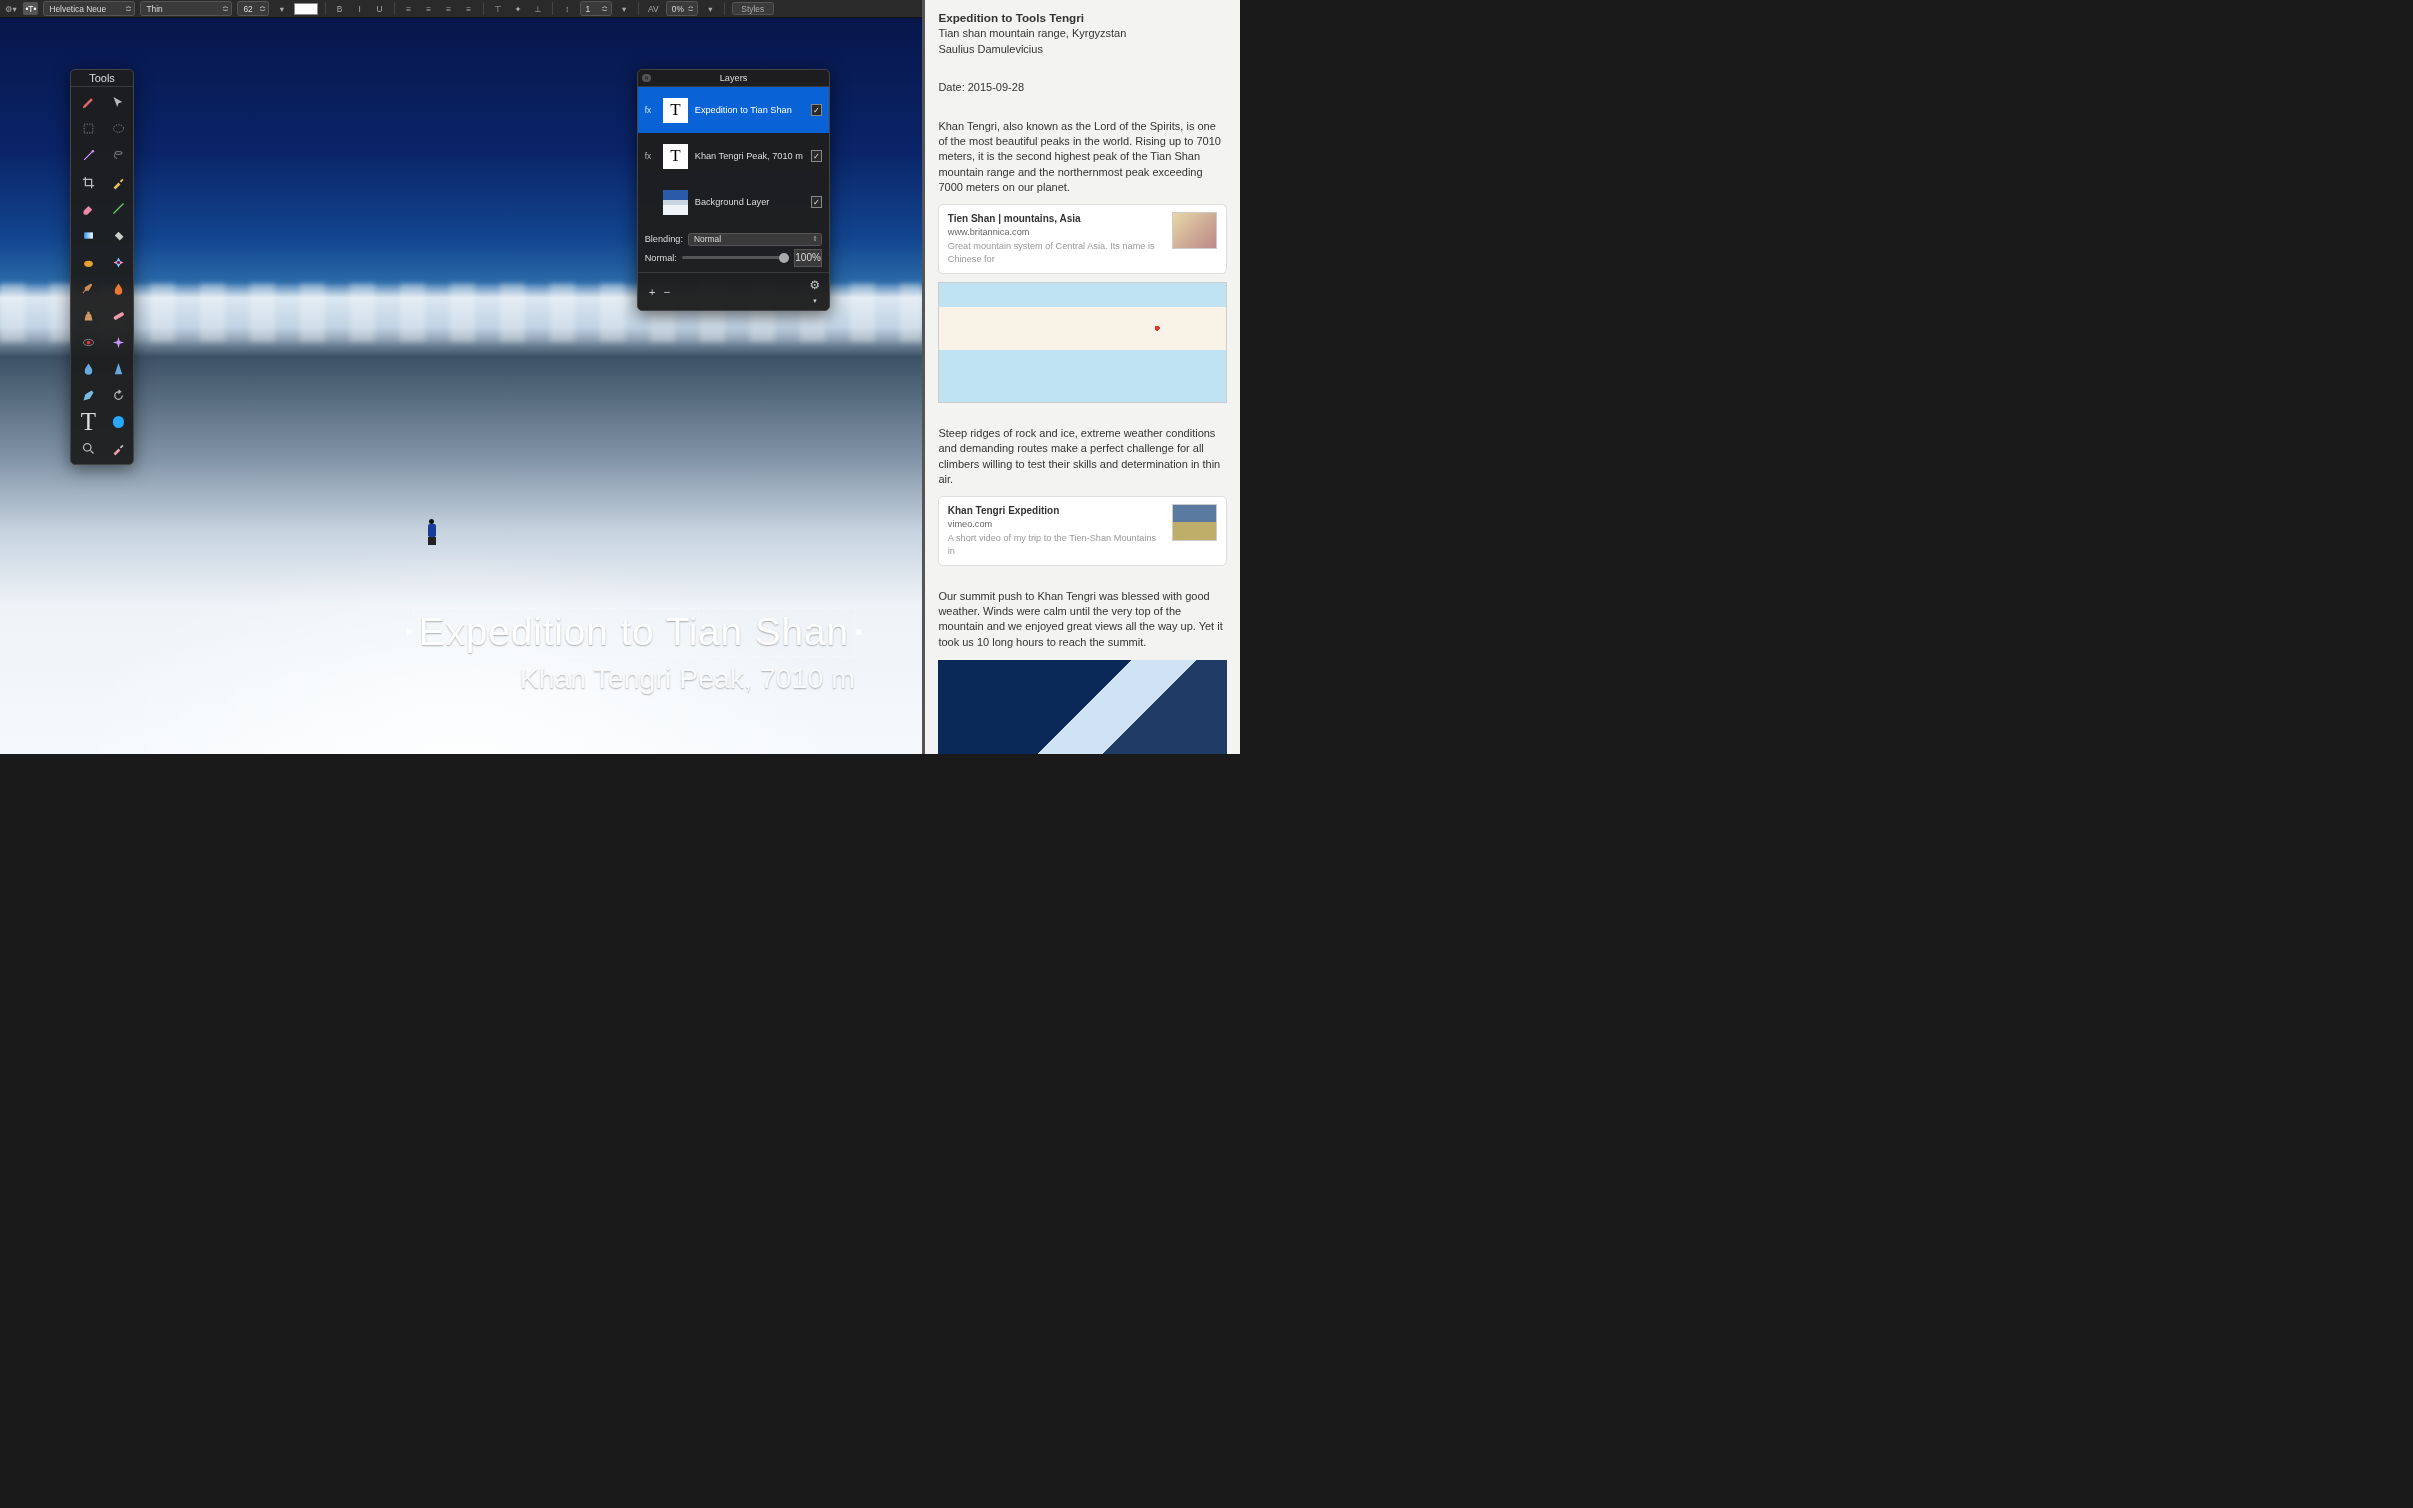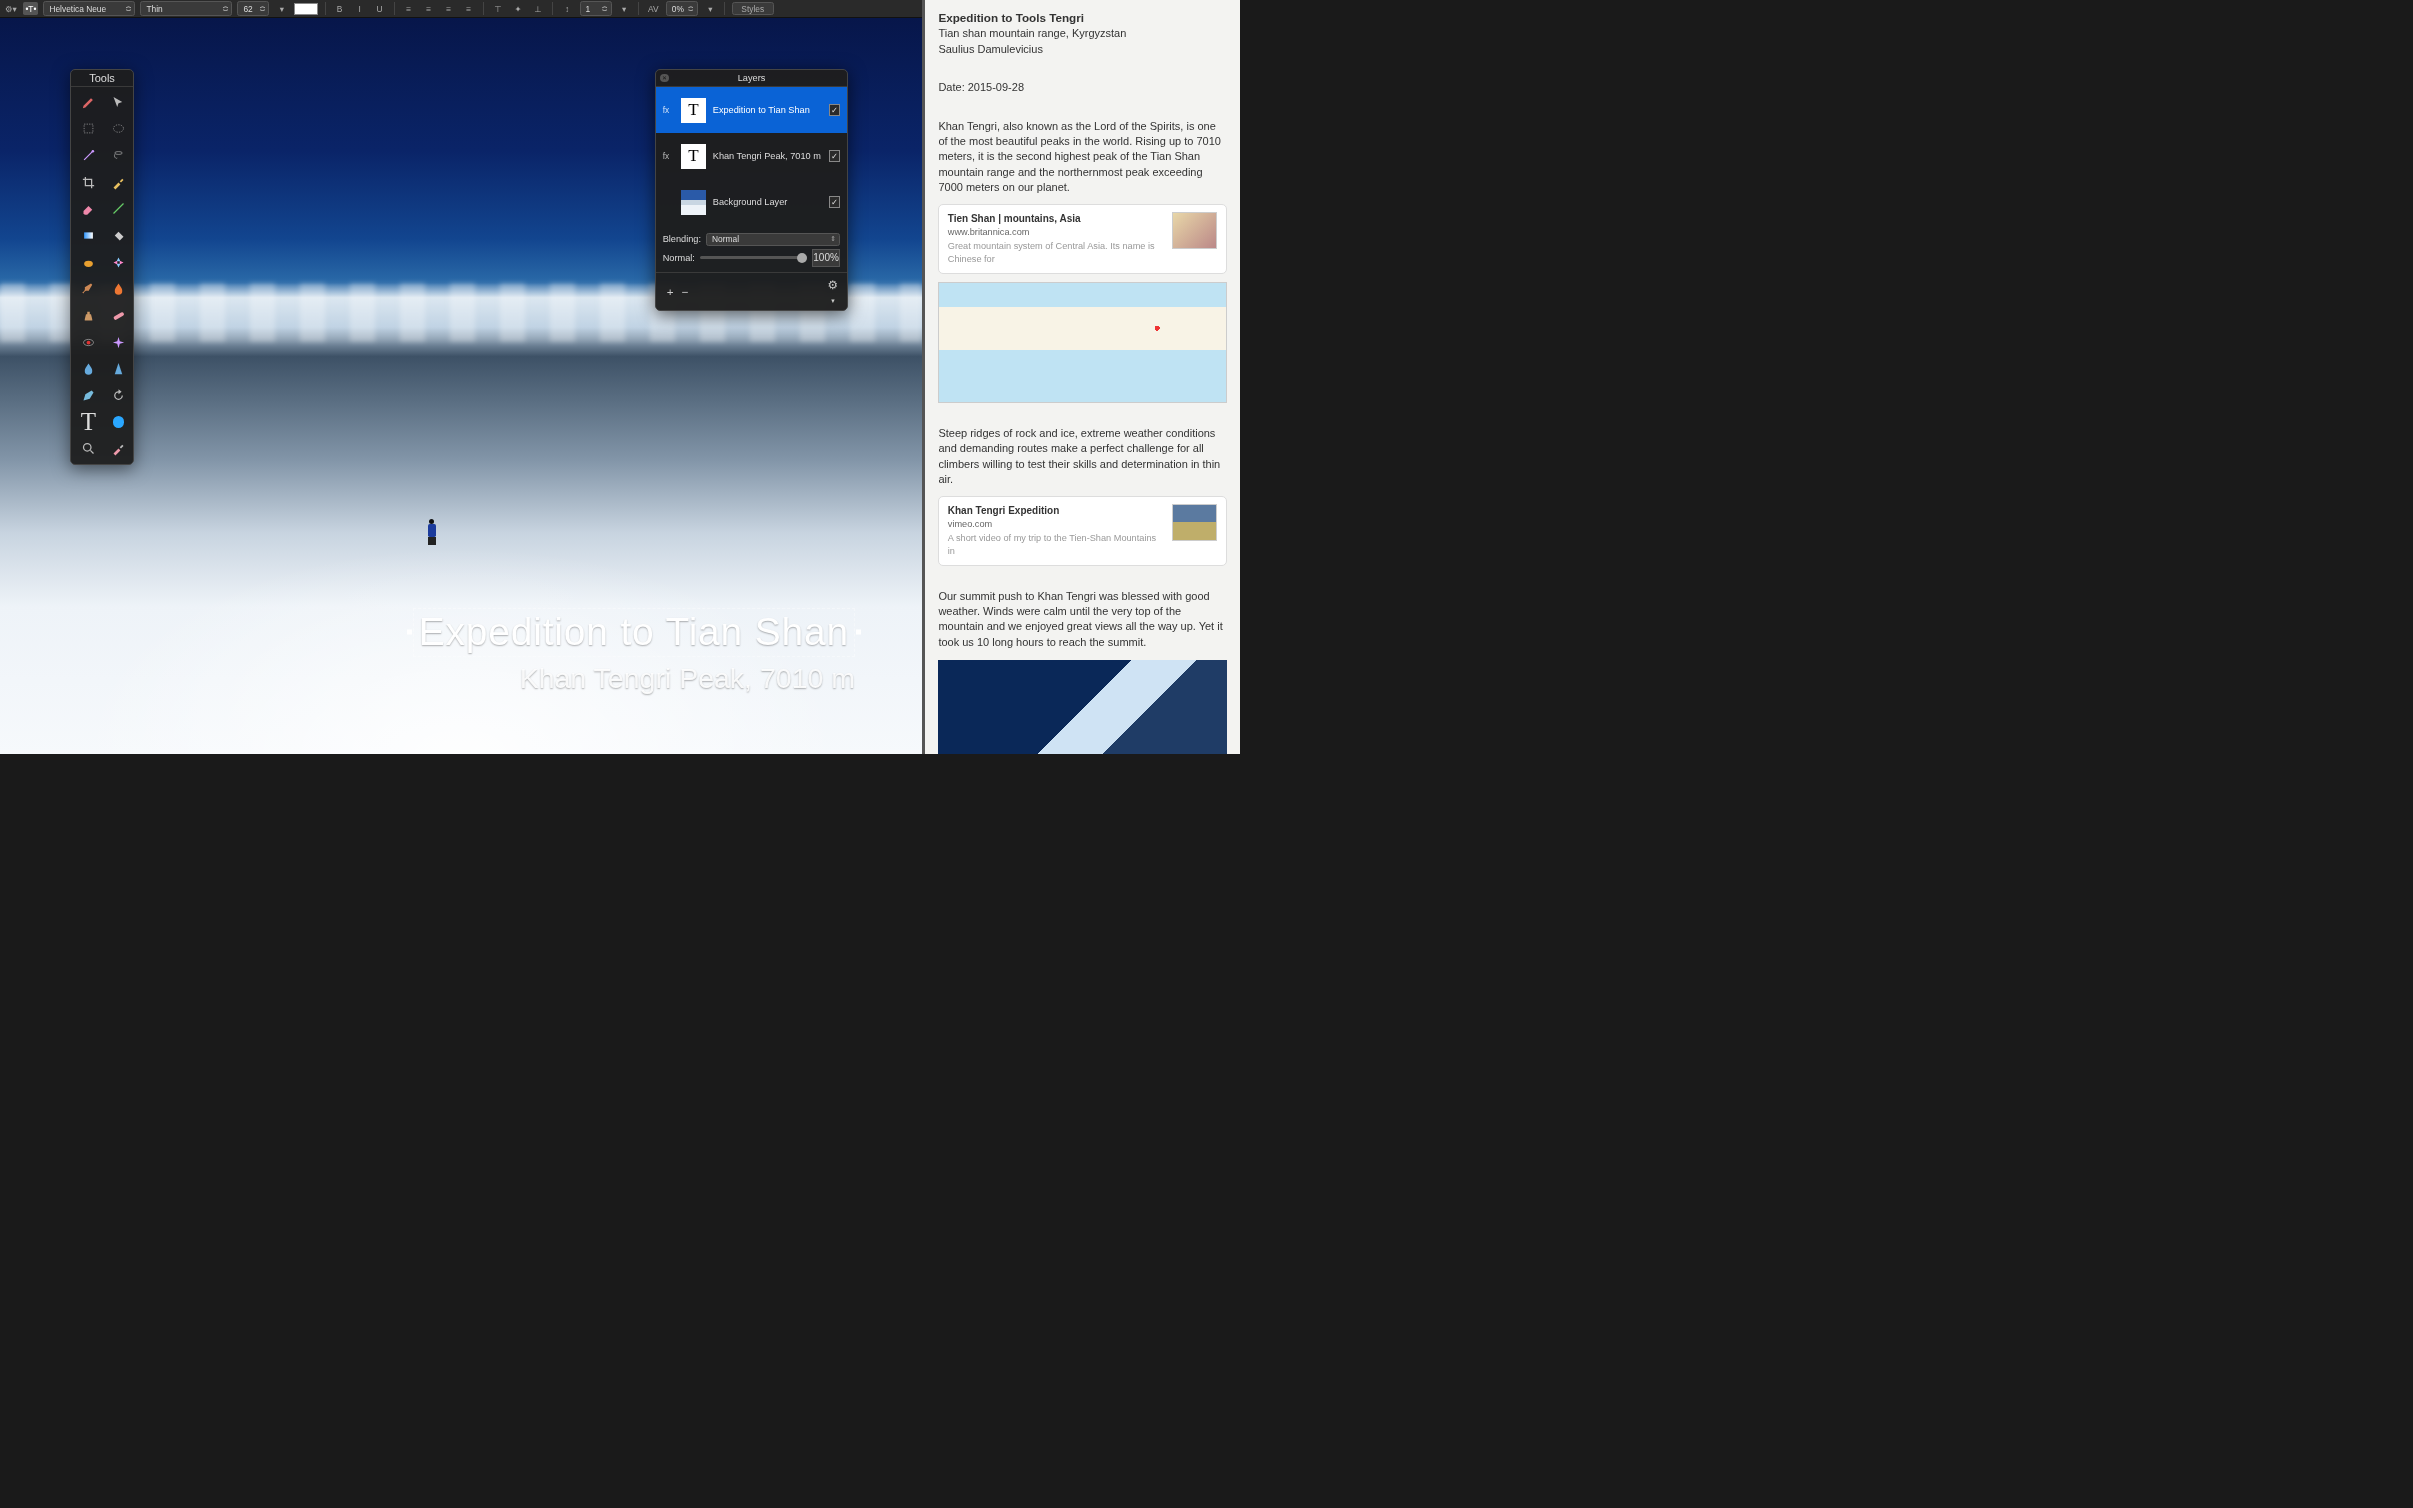--- a/index.html
+++ b/index.html
@@ -147,21 +147,21 @@
 .tool svg { width:15px; height:15px; }
 .tool.big-t {
   grid-column: 1;
   font-family: Georgia, serif;
   font-size:25px; color:#ddd;
 }
 .tool.shape-circle div { width:11.7px; height:11.7px; border-radius:50%; background:#2aa7ff;}
 
 
 .layers-panel {
-  position:absolute; top:69px; left:655px;
+  position:absolute; top:69px; left:637px;
   width:193px;
   background:rgba(30,30,30,.97);
   border:0.8px solid #444; border-radius:5px;
   box-shadow: 0 3.4px 17px rgba(0,0,0,.6);
   color:#ddd; font-size:9.2px;
 }
 .lp-header {
   height:17px; display:flex; align-items:center;
   border-bottom:0.8px solid #3a3a3a;
 }

